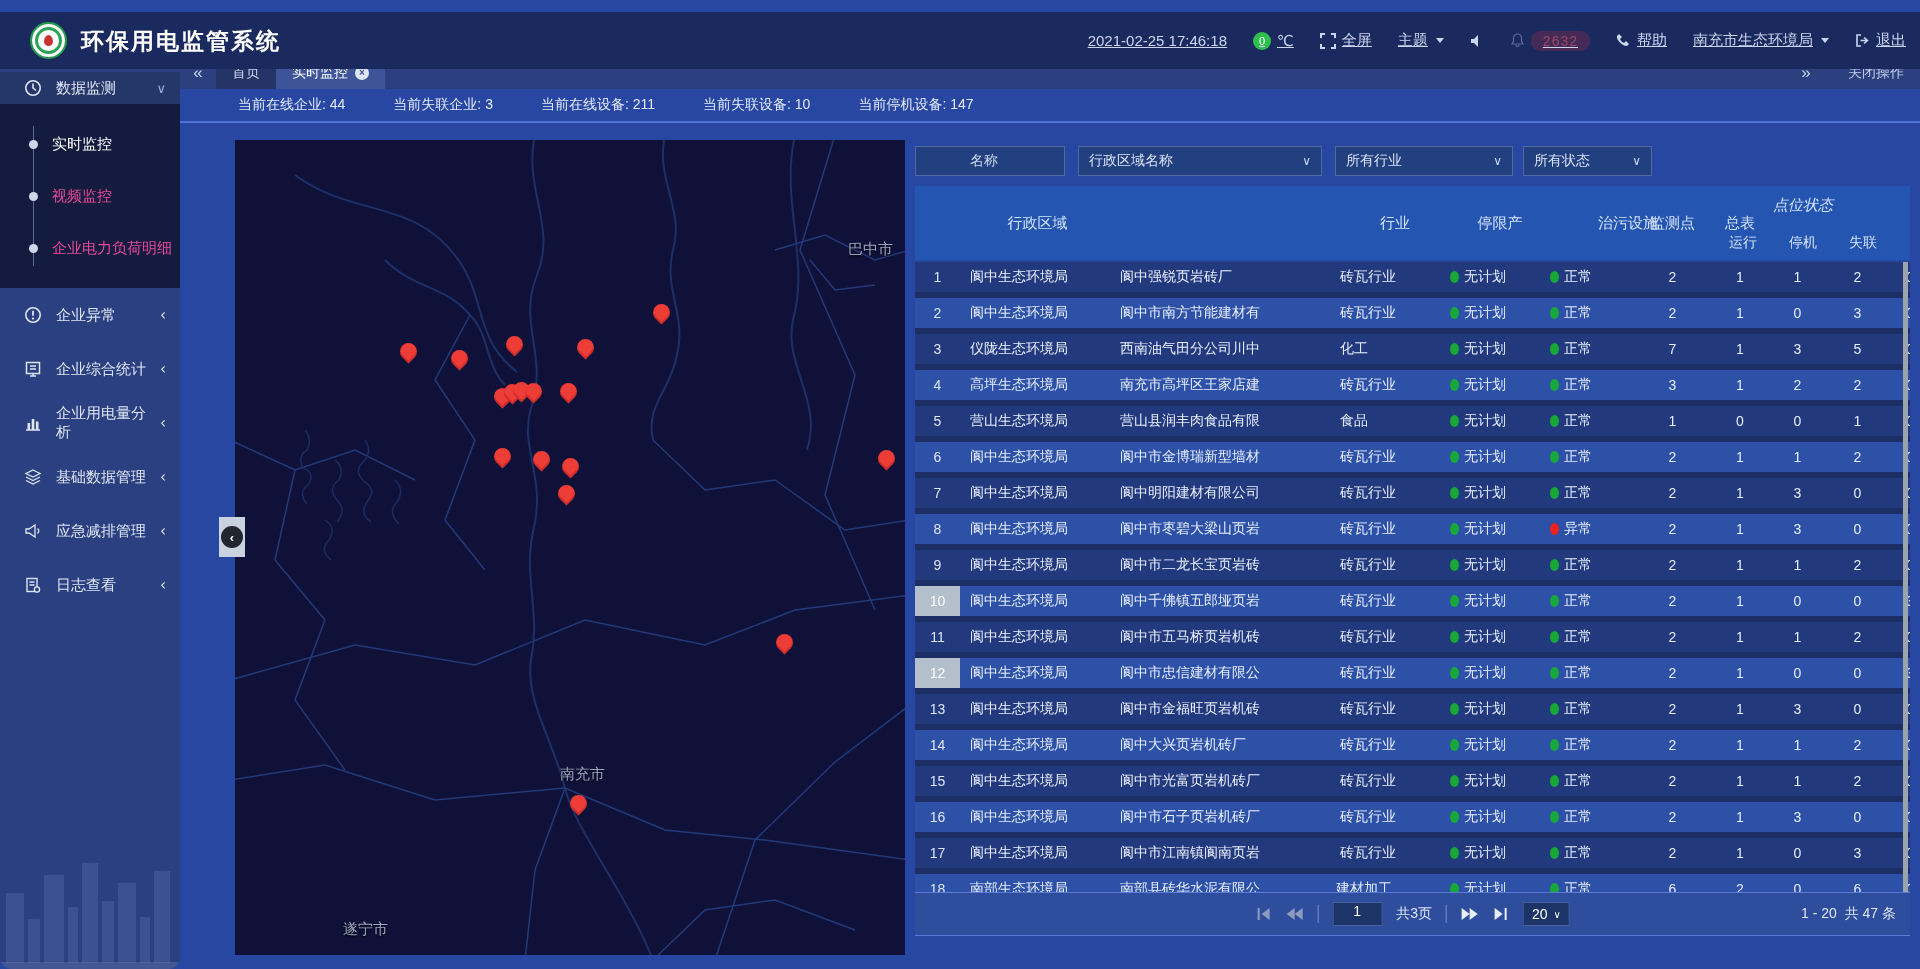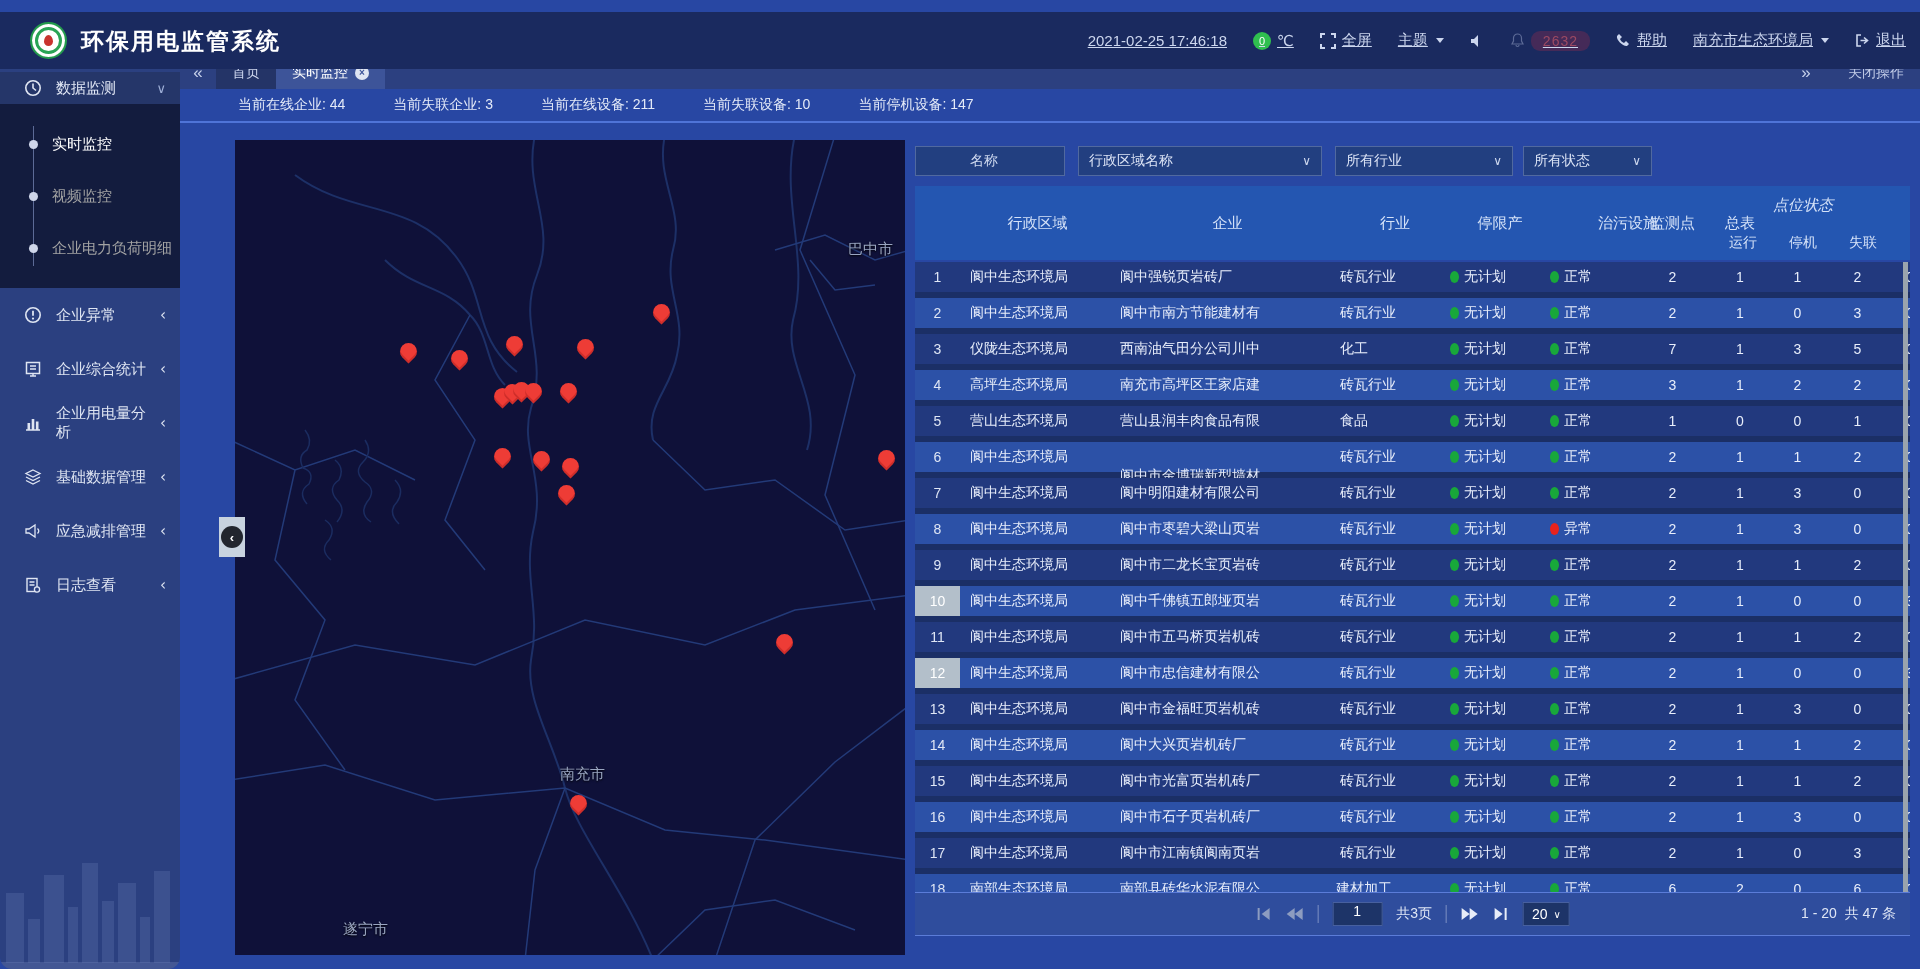--- a/index.html
+++ b/index.html
@@ -20,21 +20,21 @@
   .ico { display:inline-block; }
   .ico svg { display:block; }
 
   
   .sidebar { position:absolute; left:0; top:57px; width:180px; height:912px; background:#2b4080; z-index:20; overflow:hidden;border-radius:12px; }
   .side-section { height:32px; margin-top:15px; display:flex; align-items:center; padding:0 14px 0 24px; color:#e2e8f6; font-size:15px; cursor:pointer; }
   .side-section .s-label { margin-left:14px; flex:1; }
   .side-section .s-caret { color:#9fb0d8; font-size:13px; }
   .submenu { background:#131c3e; padding:14px 0 14px 0; position:relative; }
   .submenu .rail { position:absolute; left:33px; top:22px; bottom:22px; width:1px; background:#5c6a96; }
-  .sub-item { height:52px; display:flex; align-items:center; padding-left:52px; position:relative; font-size:15px; color:#a3a3a3; cursor:pointer; }
+  .sub-item { height:52px; display:flex; align-items:center; padding-left:52px; position:relative; font-size:15px; color:#ec4899; cursor:pointer; }
   .sub-item .dot { position:absolute; left:29px; width:9px; height:9px; border-radius:50%; background:#cfd6ea; }
   .sub-item.active { color:#ffffff; }
   .menu-row { height:54px; display:flex; align-items:center; padding:0 14px 0 24px; color:#dfe5f2; font-size:15px; cursor:pointer; }
   .menu-row .s-label { margin-left:14px; flex:1; }
   .menu-row .s-caret, .side-section .s-caret { font-family:"DejaVu Sans",sans-serif; }
   .skyline { position:absolute; left:0; bottom:0; width:180px; height:130px; opacity:.55; }
   .skyline .bar { position:absolute; bottom:6px; background:rgba(160,180,230,0.28); }
   .skyline .base { position:absolute; bottom:0; left:0; width:100%; height:7px; background:rgba(160,180,230,0.38); }
 
   
@@ -360,21 +360,20 @@
   <span>所有行业</span>
     <span class="f-caret">∨</span>
 </div>
 <div class="filter-box" id="f-status">
   <span>所有状态</span>
     <span class="f-caret">∨</span>
 </div>
 
 <div class="thead">
   <div class="th" style="left:45px;width:155px;">行政区域</div>
-  <div class="th" style="left:200px;width:225px;">企业</div>
   <div class="th" style="left:425px;width:110px;">行业</div>
   <div class="th" style="left:535px;width:100px;">停限产</div>
   <div class="th" style="left:668px;width:90px;">治污设施</div>
   <div class="th" style="left:725px;width:65px;">监测点</div>
   <div class="th" style="left:790px;width:70px;">总表</div>
   <div class="th-group">点位状态</div>
   <div class="th-sub" style="right:142px;">运行</div>
   <div class="th-sub" style="right:82px;">停机</div>
   <div class="th-sub" style="right:22px;">失联</div>
 </div>
@@ -440,21 +439,21 @@
       <div class="tcell" style="left: 635px; width: 90px;"><span class="status-dot dot-green"></span>正常</div>
       <div class="tcell center" style="left: 725px; width: 65px;">1</div>
       <div class="tcell center" style="left: 790px; width: 70px;">0</div>
       <div class="tcell center" style="left: 860px; width: 45px;">0</div>
       <div class="tcell center" style="left: 920px; width: 45px;">1</div>
       <div class="tcell center" style="left: 975px; width: 40px;">0</div>
     </div>
     <div class="trow even">
       <div class="tcell rownum">6</div>
       <div class="tcell" style="left: 55px; width: 150px;">阆中生态环境局</div>
-      <div class="tcell" style="left: 205px; width: 225px; margin-top: 19px;">阆中市金博瑞新型墙材</div>
+      <div class="tcell" style="left: 205px; width: 225px;">阆中市金博瑞新型墙材</div>
       <div class="tcell" style="left: 425px; width: 110px;">砖瓦行业</div>
       <div class="tcell" style="left: 535px; width: 100px;"><span class="status-dot dot-green"></span>无计划</div>
       <div class="tcell" style="left: 635px; width: 90px;"><span class="status-dot dot-green"></span>正常</div>
       <div class="tcell center" style="left: 725px; width: 65px;">2</div>
       <div class="tcell center" style="left: 790px; width: 70px;">1</div>
       <div class="tcell center" style="left: 860px; width: 45px;">1</div>
       <div class="tcell center" style="left: 920px; width: 45px;">2</div>
       <div class="tcell center" style="left: 975px; width: 40px;">0</div>
     </div>
     <div class="trow odd">

